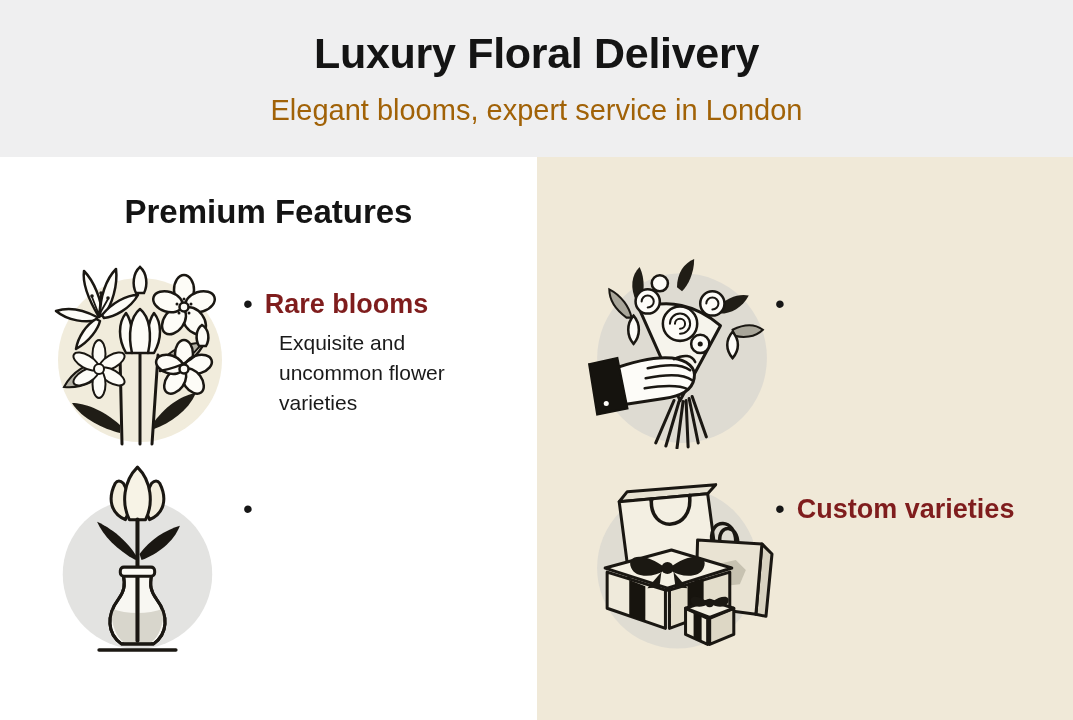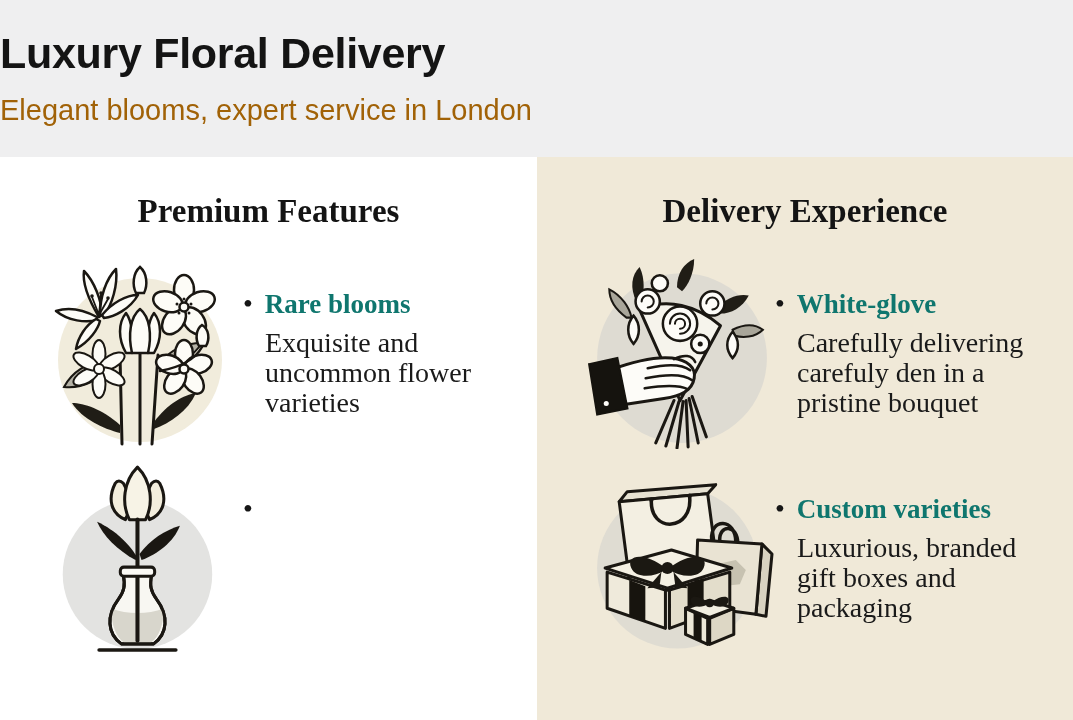--- a/index.html
+++ b/index.html
@@ -6,51 +6,51 @@
   html,body { width:1073px; height:720px; }
   body {
     font-family:"Liberation Sans", sans-serif;
     color:#161616;
     position:relative;
     overflow:hidden;
     background:#ffffff;
   }
   .header {
     position:absolute; left:0; top:0; width:1073px; height:157px;
-    background:#efeff0; text-align:left;
+    background:#efeff0; text-align:center;
   }
   .title {
     position:absolute; top:29px; left:0; width:100%;
     font-size:43px; font-weight:700; letter-spacing:-0.3px; color:#141414;
   }
   .subtitle {
     position:absolute; top:94px; left:0; width:100%;
     font-size:29px; font-weight:400; color:#a16207;
   }
-  .panel { position:absolute; top:157px; height:563px;font-family:Liberation Serif, serif; }
+  .panel { position:absolute; top:157px; height:563px; }
   .panel-left  { left:0;     width:537px; background:#ffffff; }
   .panel-right { left:537px; width:536px; background:#f0e9d8; }
   .panel-heading {
     position:absolute; top:36px; left:0; width:100%;
     text-align:center; font-size:33px; font-weight:700; color:#141414;
   }
   .icon-slot { position:absolute; }
   .slot-icon-1 { left:42px; top:100px; width:196px; height:192px; }
   .slot-icon-2 { left:42px; top:298px; width:196px; height:202px; }
   .text-slot { position:absolute; }
   .panel-left  .slot-text-1 { left:243px; top:131px; }
   .panel-left  .slot-text-2 { left:243px; top:336px; }
   .panel-right .slot-text-1 { left:238px; top:131px; }
   .panel-right .slot-text-2 { left:238px; top:336px; }
   .item-title-row { display:flex; align-items:baseline; gap:12px; }
   .bullet { font-size:28px; line-height:32px; }
-  .item-title { font-size:27px; font-weight:700; line-height:32px; color:#0f766e; }
+  .item-title { font-size:27px; font-weight:700; line-height:32px; color:#7f1d1d; }
   .item-desc {
-    margin-top:8px; margin-left:22px;
-    font-size:28px; line-height:30px; color:#1a1a1a;
+    margin-top:8px; margin-left:36px;
+    font-size:21px; line-height:30px; color:#1a1a1a;
   }
   .panel-left  .item-desc { width:216px; }
   .panel-right .item-desc { width:238px; }
   svg { display:block; width:100%; height:100%; }
   .ln { stroke:#1a1712; stroke-linejoin:round; stroke-linecap:round; fill:none; }
 </style>
 </head>
 <body>
 
 <div class="header">
@@ -165,21 +165,20 @@
   </div>
 
   <div class="text-slot slot-text-2">
     <div class="item-title-row">
       <span class="bullet">•</span>
     </div>
   </div>
 </div>
 
 <div class="panel panel-right">
-  <div class="panel-heading">Delivery Experience</div>
 
   <div class="icon-slot slot-icon-1">
     <svg viewBox="0 0 190 190">
       <circle cx="100" cy="100" r="84" fill="#dedbd2"></circle>
 
       <path d="M58 52 C85 40 115 48 138 68 L98 142 Z" fill="#f6f4ec" stroke="#1a1712" stroke-width="3" stroke-linejoin="round"></path>
 
       <path d="M55 45 C48 30 50 18 58 10 C64 22 62 36 60 46 Z" fill="#201d16"></path>
       <path d="M95 30 C95 16 102 6 112 2 C112 16 106 28 100 34 Z" fill="#201d16"></path>
       <path d="M135 50 C144 40 156 36 166 38 C160 50 148 56 138 56 Z" fill="#201d16"></path>
@@ -204,23 +203,21 @@
       <path class="ln" stroke-width="2.5" d="M66 110 C84 106 100 106 108 112 M64 120 C84 116 102 116 110 122 M63 130 C82 127 98 127 106 131 M92 101 C102 96 110 97 113 104"></path>
 
       <path d="M8 106 L36 100 L46 150 L16 156 Z" fill="#15130e" stroke="#15130e" stroke-width="2"></path>
       <circle cx="25" cy="145" r="2.5" fill="#fdfcf8"></circle>
     </svg>
   </div>
 
   <div class="text-slot slot-text-1">
     <div class="item-title-row">
       <span class="bullet">•</span>
-      <span class="item-title">White-glove</span>
-    </div>
-    <div class="item-desc">Carefully delivering carefuly den in a pristine bouquet</div>
+    </div>
   </div>
 
   <div class="icon-slot slot-icon-2">
     <svg viewBox="0 0 195 200">
       <circle cx="98" cy="112" r="80" fill="#dfdcd2"></circle>
 
       <path d="M40 46 L48 36 L136 29 L128 38 Z" fill="#e7e2d2" stroke="#1a1712" stroke-width="3" stroke-linejoin="round"></path>
       <path d="M40 46 L128 38 L140 128 L52 138 Z" fill="#f3efe2" stroke="#1a1712" stroke-width="3" stroke-linejoin="round"></path>
       <path class="ln" stroke-width="3.5" d="M72 44 C70 78 114 76 110 40"></path>
       <circle cx="72" cy="44" r="2.2" fill="#1a1712"></circle>
@@ -250,15 +247,14 @@
       <path d="M132 146 C142 138 152 139 148 147 C145 152 136 151 132 148 Z" fill="#1b1812"></path>
       <circle cx="130" cy="147" r="4" fill="#1b1812"></circle>
     </svg>
   </div>
 
   <div class="text-slot slot-text-2">
     <div class="item-title-row">
       <span class="bullet">•</span>
       <span class="item-title">Custom varieties</span>
     </div>
-    <div class="item-desc">Luxurious, branded gift boxes and packaging</div>
   </div>
 </div>
 
 </body></html>

